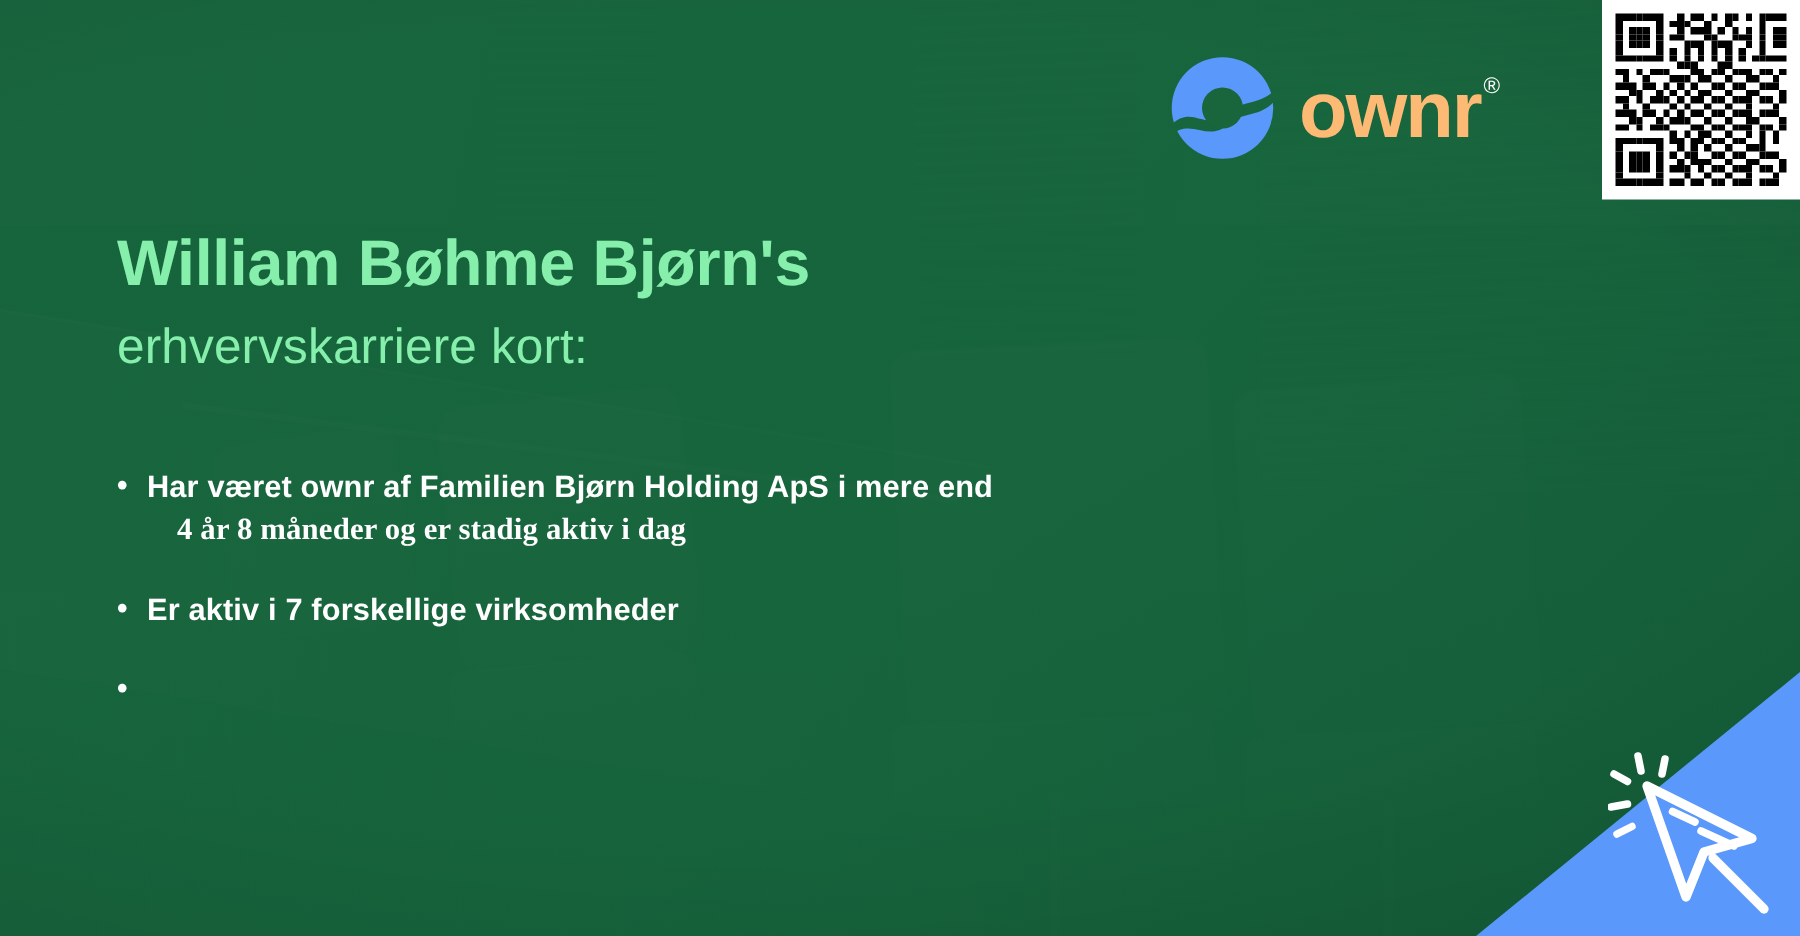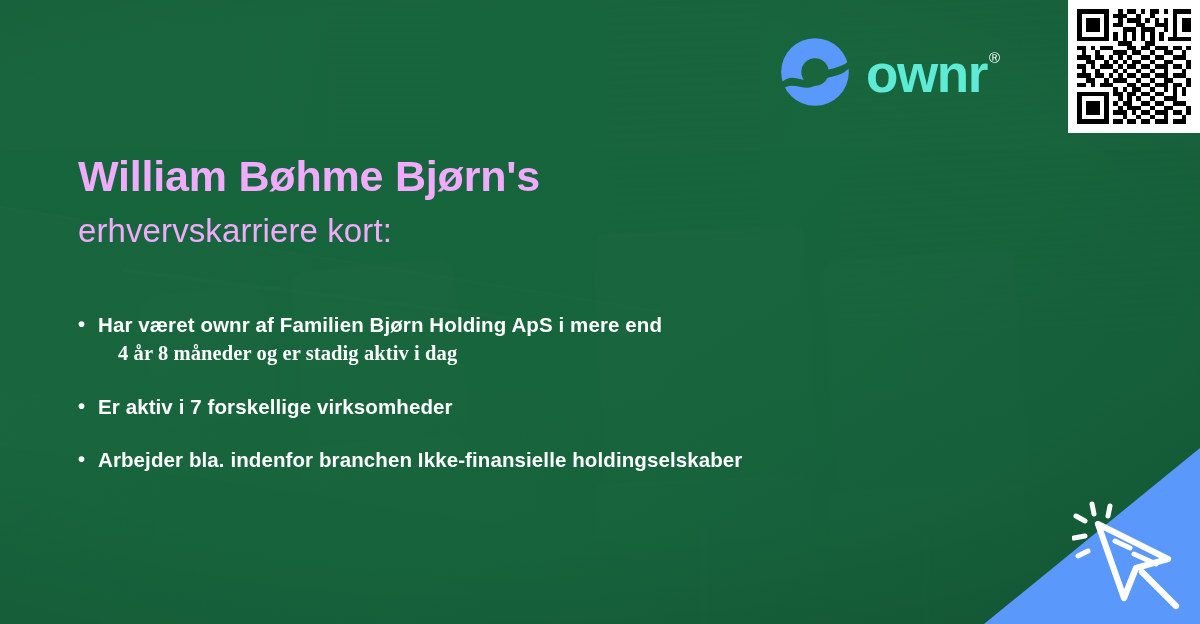--- a/index.html
+++ b/index.html
@@ -112,21 +112,21 @@
   .vignette{
     position:absolute; inset:0;
     background:radial-gradient(120% 95% at 42% 45%, rgba(0,0,0,0) 45%, rgba(0,0,0,.16) 100%);
   }
 
   
   .content{ position:absolute; inset:0; }
 
   .headline{
     position:absolute; left:78px; top:152px; width:700px;
-    color:#f0abfc;
+    color:#86efac;
   }
   .headline .l1{
     font-size:43px; font-weight:bold; line-height:1.12;
     letter-spacing:-.2px; white-space:nowrap;
   }
   .headline .l2{
     font-size:33px; font-weight:normal; line-height:1.25;
     margin-top:10px; letter-spacing:.1px;
   }
 
@@ -146,21 +146,21 @@
   .bullet .txt{ padding-left:4px; }
   .bullet .txt .cont{ display:block; padding-left:20px;font-family:Liberation Serif, serif; }
 
   
   .logo{
     position:absolute; left:779px; top:36px;
     display:flex; align-items:center;
   }
   .logo-mark{ width:72px; height:72px; flex:0 0 72px; }
   .logo-word{
-    color:#5eead4; font-size:53px; font-weight:bold;
+    color:#fdba74; font-size:53px; font-weight:bold;
     letter-spacing:-1.4px; line-height:1; margin-left:15px;
     position:relative; top:1px;
   }
   .logo-reg{
     color:#ffffff; font-size:15px; line-height:1;
     align-self:flex-start; margin-top:14px; margin-left:2px;
   }
 
   
   .qr-panel{
@@ -243,23 +243,20 @@
 
     <div class="bullet">
       <span class="dot">•</span>
       <span class="txt">
         <span>Er aktiv i 7 forskellige virksomheder</span>
       </span>
     </div>
 
     <div class="bullet">
       <span class="dot">•</span>
-      <span class="txt">
-        <span>Arbejder bla. indenfor branchen Ikke-finansielle holdingselskaber</span>
-      </span>
     </div>
 
   </div>
 
   <div class="logo">
     <span class="logo-mark">
       <svg viewBox="0 0 100 100" width="72" height="72" aria-hidden="true">
         <defs>
           <mask id="swoosh-mask">
             <rect x="0" y="0" width="100" height="100" fill="#fff"></rect>

